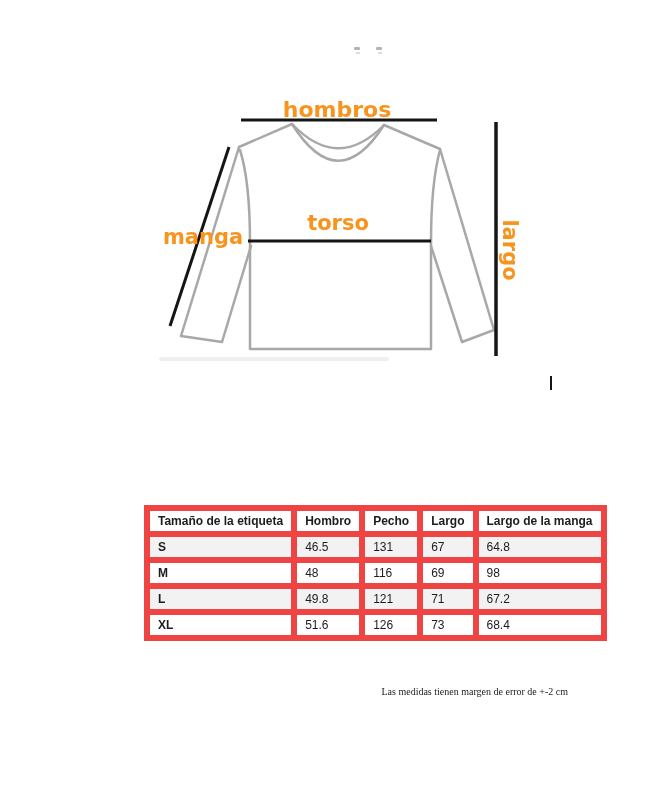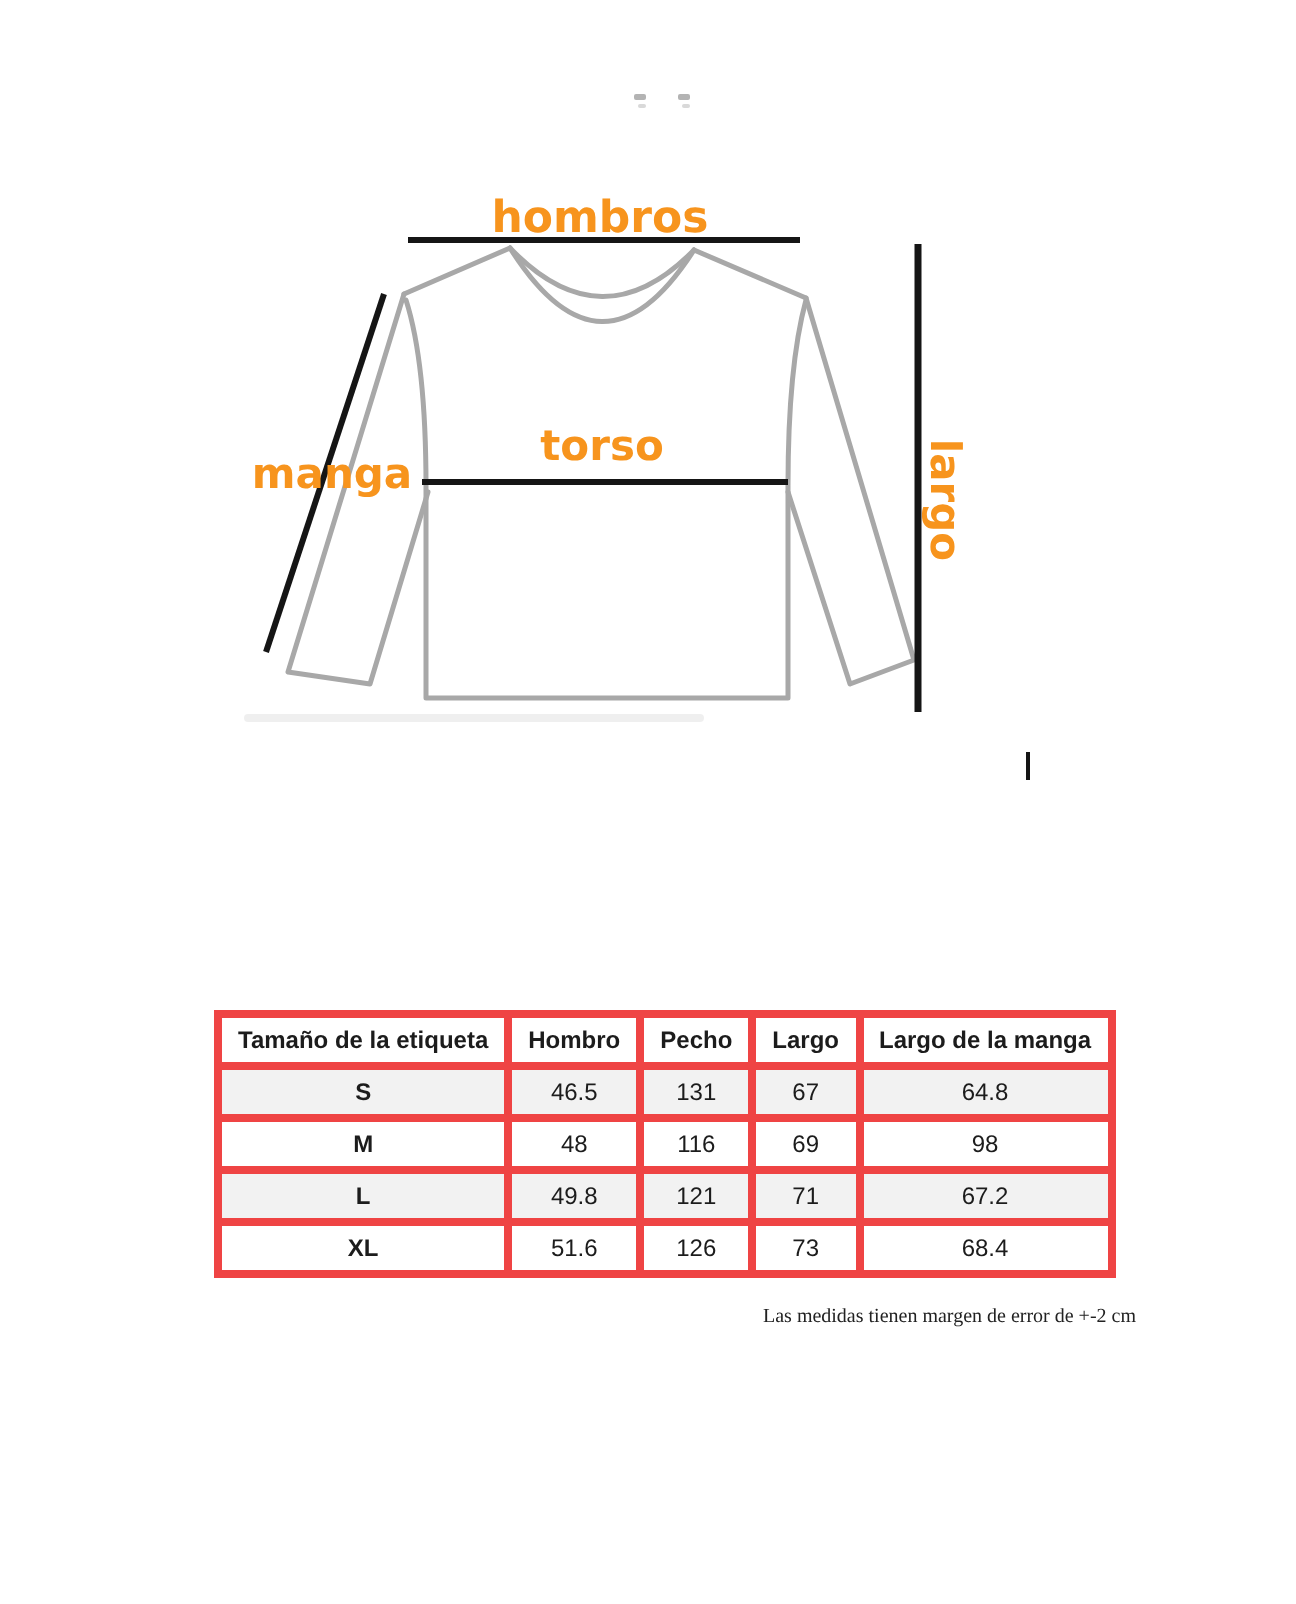--- a/index.html
+++ b/index.html
@@ -8,21 +8,21 @@
     background: #ffffff;
   }
   body {
     width: 648px;
     height: 802px;
     position: relative;
     font-family: "Liberation Sans", sans-serif;
     color: #1a1a1a;
     overflow: hidden;
   }
-  .stage { position: absolute; inset: 0; }
+  .stage { position: absolute; inset: 0; margin-left: 37px; }
 
   
   .diagram-svg { position: absolute; left: 0; top: 0; }
 
   .measure-label {
     position: absolute;
     font-family: "DejaVu Sans", sans-serif;
     font-weight: bold;
     color: #f7941d;
     line-height: 1;
@@ -65,44 +65,44 @@
 
   
   .size-table-wrap { position: absolute; left: 107px; top: 505px; }
   table.size-table {
     border-collapse: collapse;
     table-layout: fixed;
     font-size: 12px;
     color: #1c1c1c;
   }
   table.size-table th, table.size-table td {
-    border: 4px solid #ef4444;
+    border: 6px solid #ef4444;
     height: 26px;
     padding: 0 8px;
-    text-align: center;
+    text-align: left;
     vertical-align: middle;
     box-sizing: border-box;
     white-space: nowrap;
     overflow: hidden;
   }
   table.size-table th { font-weight: bold; background: #ffffff; }
   table.size-table td.size-cell { font-weight: bold; }
   table.size-table tbody tr:nth-child(odd) { background: #f2f2f2; }
   table.size-table tbody tr:nth-child(even) { background: #ffffff; }
   .col-size  { width: 141px; }
   .col-homb  { width: 60px; }
   .col-pecho { width: 50px; }
   .col-largo { width: 45px; }
   .col-manga { width: 116px; }
 
   
   .tolerance-note {
     position: absolute;
     right: 80px;
-    top: 653px;
+    top: 686px;
     font-family: "Liberation Serif", serif;
     font-size: 10px;
     color: #222;
     white-space: nowrap;
   }
 </style>
 </head>
 <body>
 
 <div class="stage">

